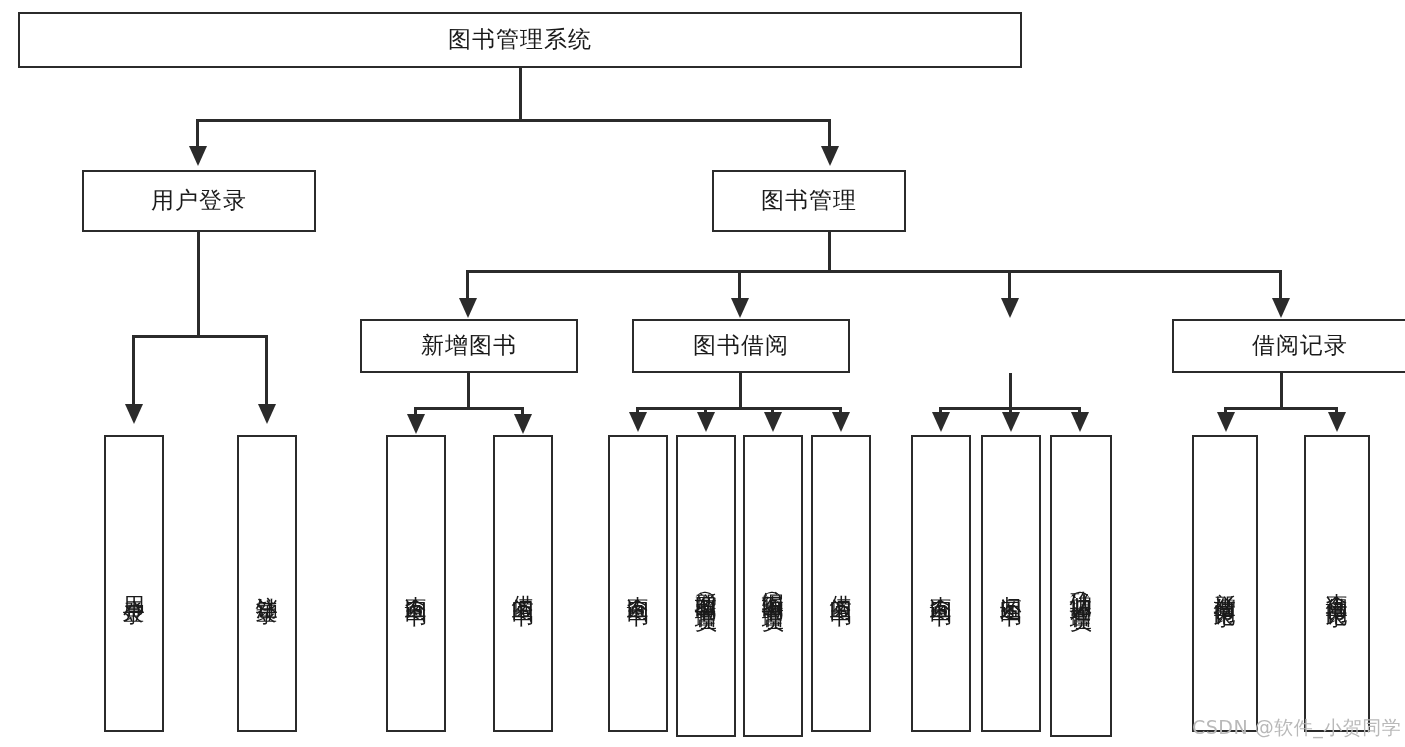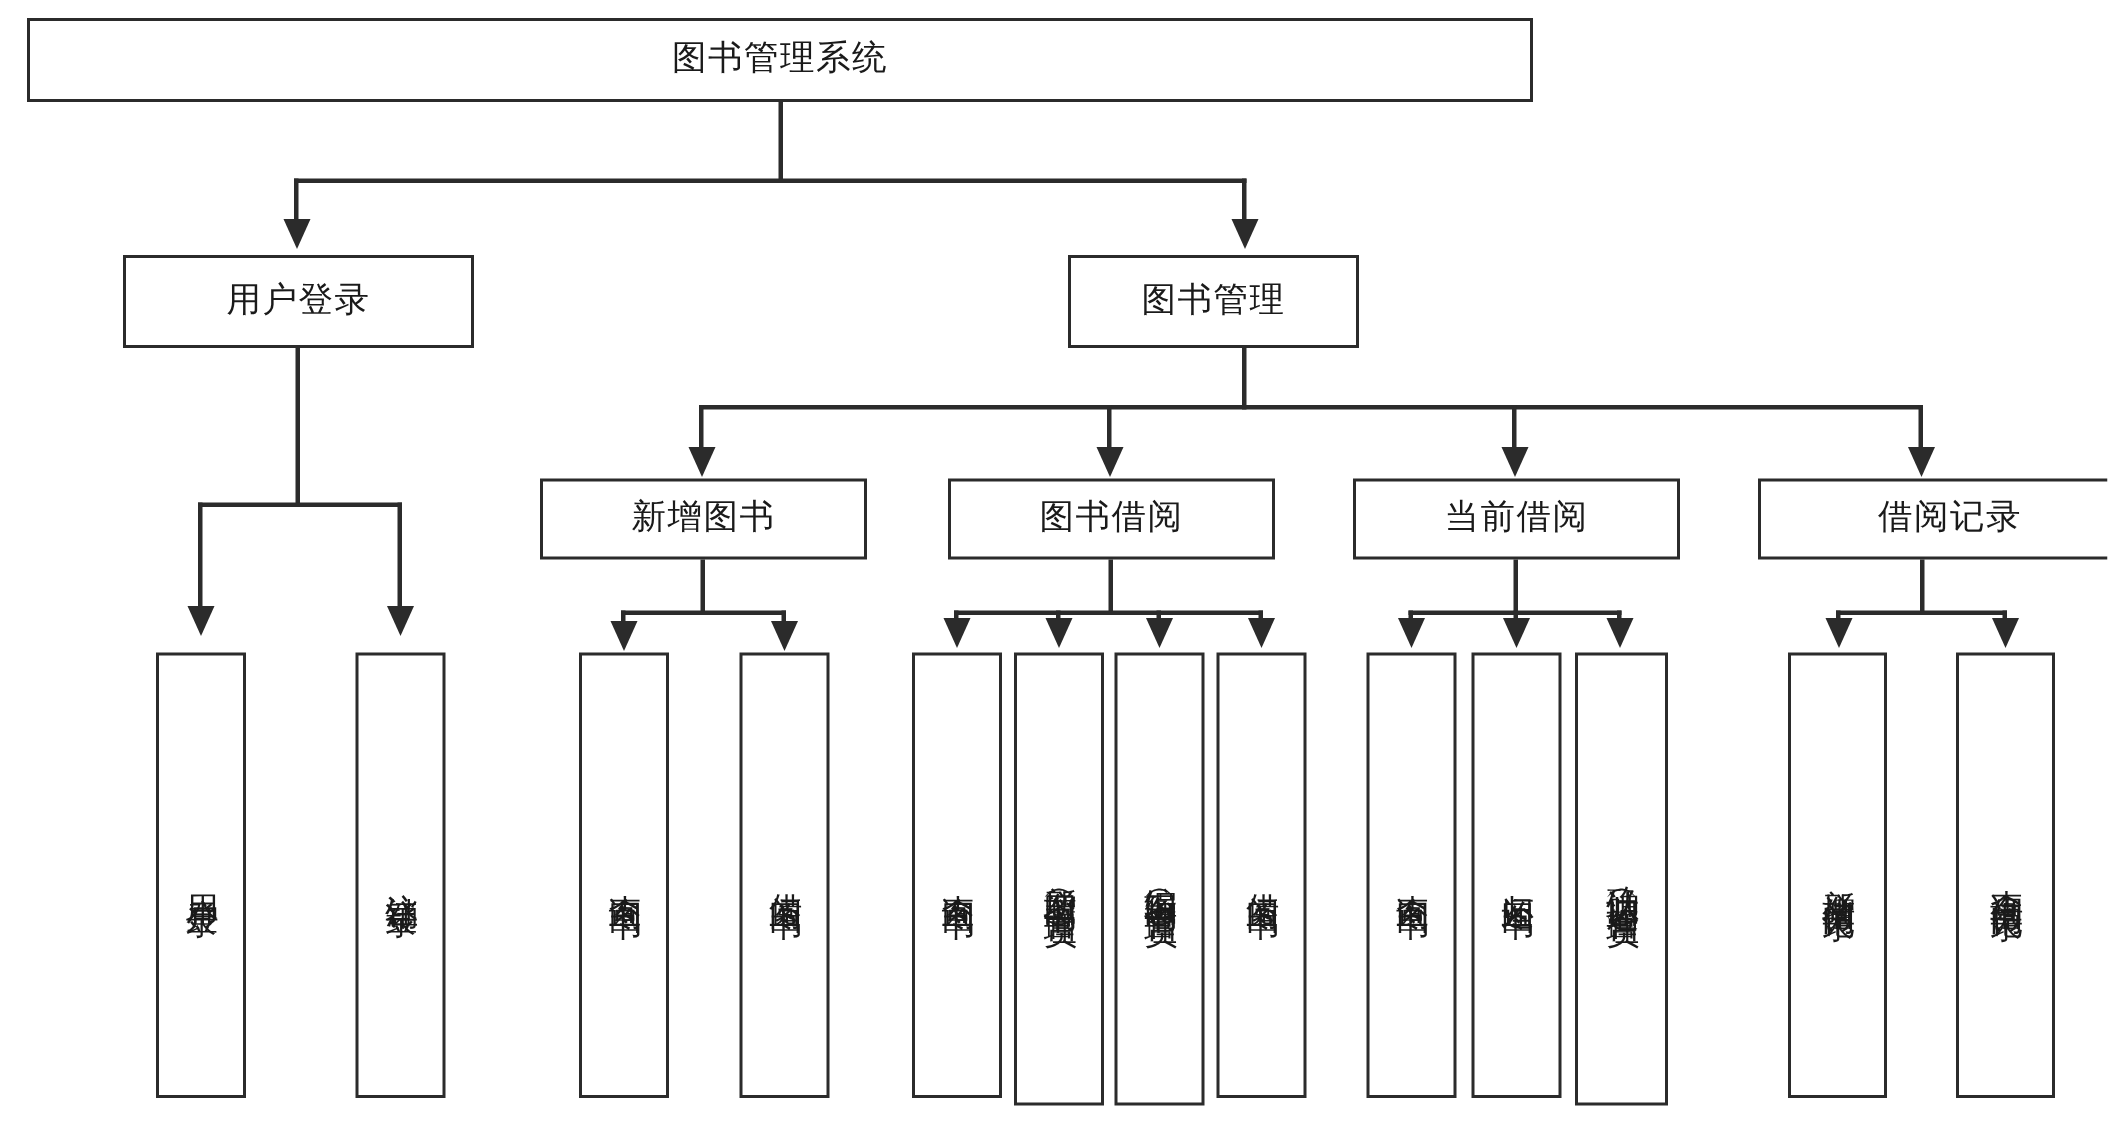--- a/index.html
+++ b/index.html
@@ -123,23 +123,20 @@
   <div class="arrow" style="left:1001px; top:298px;"></div>
   <div class="edge v" style="left:1279px; top:270px; width:3px; height:29px;"></div>
   <div class="arrow" style="left:1272px; top:298px;"></div>
 
   <div class="node horiz" style="left:360px; top:319px; width:218px; height:54px;">
     <span>新增图书</span>
   </div>
   <div class="node horiz" style="left:632px; top:319px; width:218px; height:54px;">
     <span>图书借阅</span>
   </div>
-  <div class="node horiz" style="left:902px; top:319px; width:218px; height:54px;">
-    <span>当前借阅</span>
-  </div>
   <div class="node horiz" style="left:1172px; top:319px; width:256px; height:54px;">
     <span>借阅记录</span>
   </div>
 
   <div class="edge v" style="left:467px; top:373px; width:3px; height:36px;"></div>
   <div class="edge h" style="left:414px; top:407px; width:110px; height:3px;"></div>
   <div class="edge v" style="left:414px; top:407px; width:3px; height:15px;"></div>
   <div class="arrow" style="left:407px; top:414px;"></div>
   <div class="edge v" style="left:521px; top:407px; width:3px; height:15px;"></div>
   <div class="arrow" style="left:514px; top:414px;"></div>
@@ -201,14 +198,15 @@
   <div class="edge v" style="left:1335px; top:407px; width:3px; height:12px;"></div>
   <div class="arrow" style="left:1328px; top:412px;"></div>
 
   <div class="node vert" style="left:1192px; top:435px; width:66px; height:297px;">
     <span class="vtext">新增借阅记录</span>
   </div>
   <div class="node vert" style="left:1304px; top:435px; width:66px; height:297px;">
     <span class="vtext">查询借阅记录</span>
   </div>
 
+  <div class="watermark" style="left:1192px; top:715px;">CSDN @软件_小贺同学</div>
 
 </div>
 
 </body></html>

